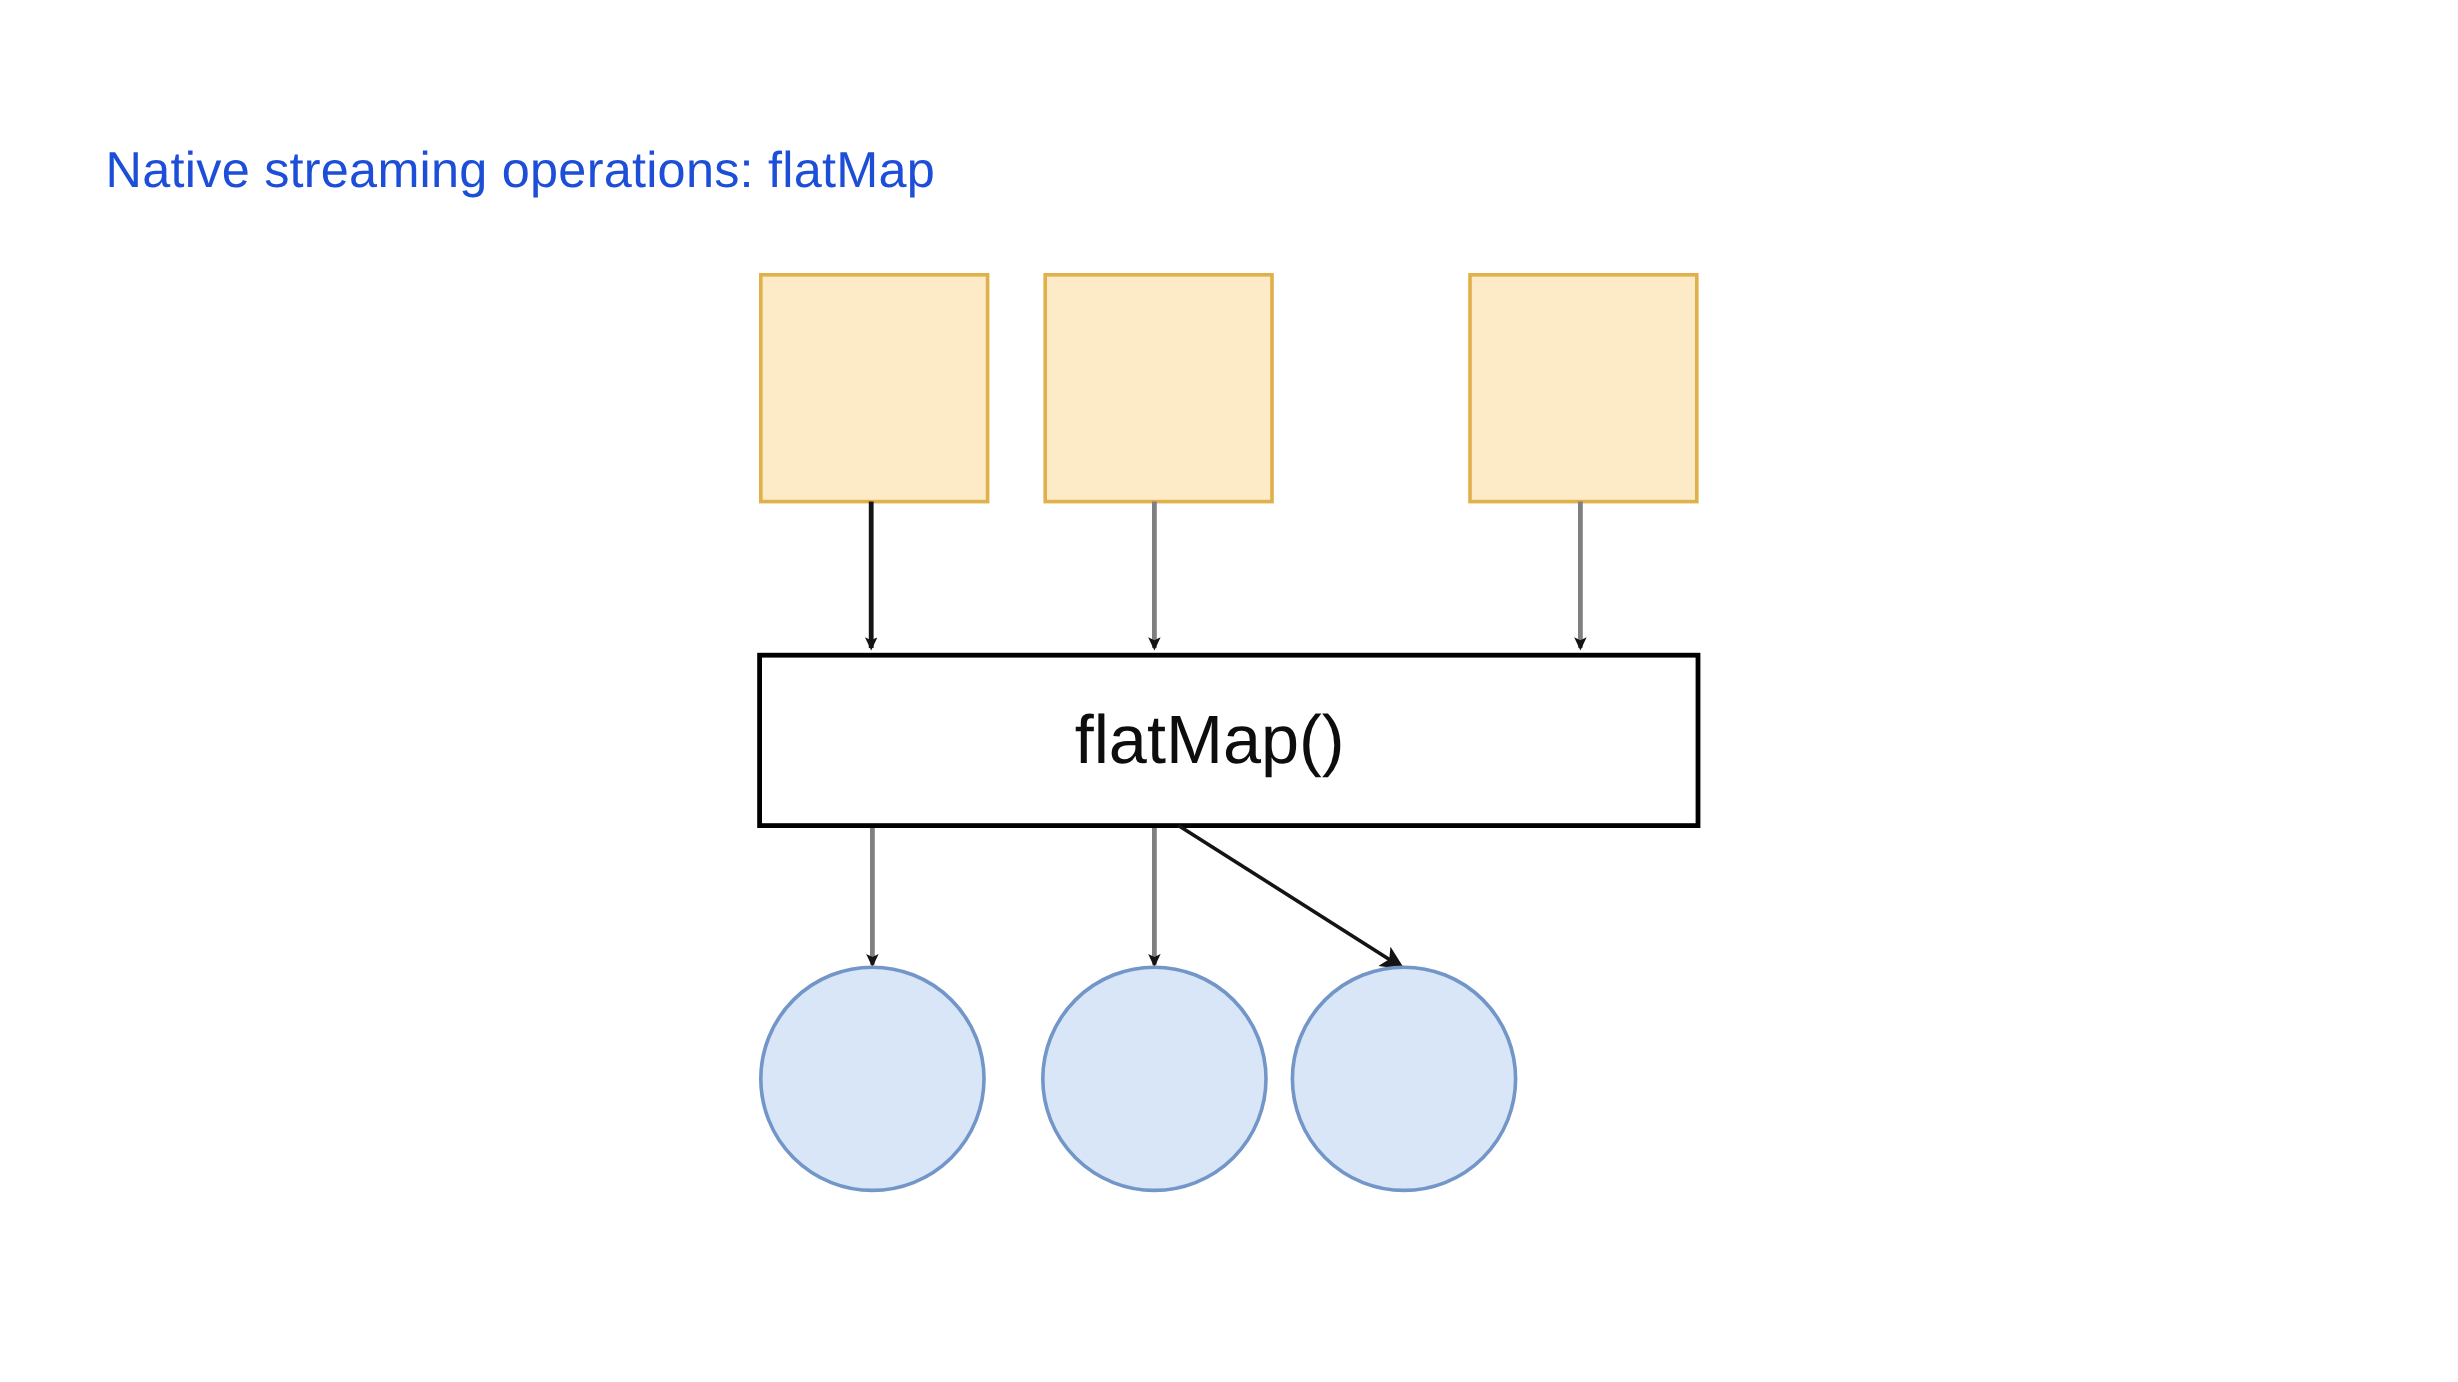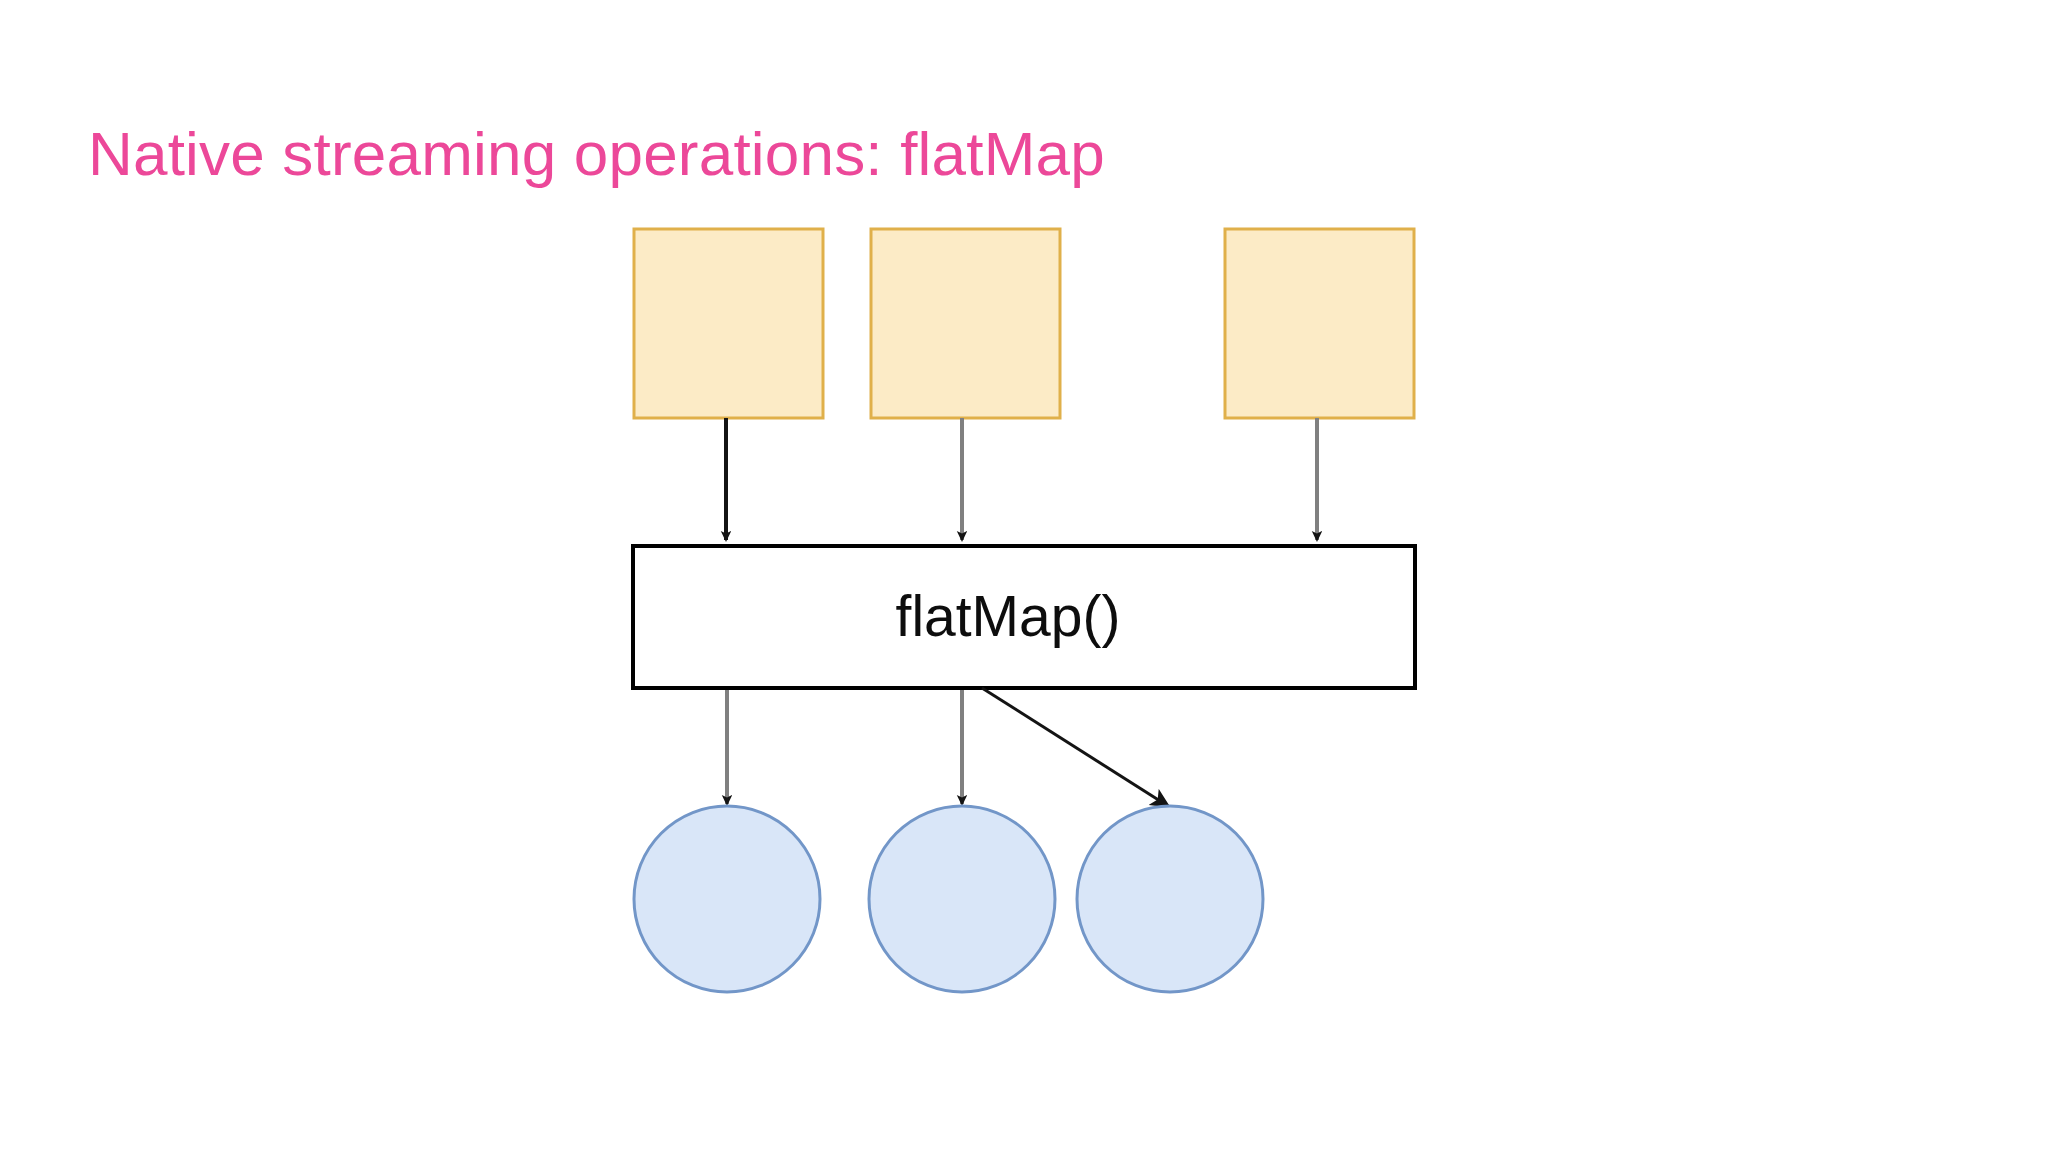--- a/index.html
+++ b/index.html
@@ -16,24 +16,24 @@
     width: 2048px;
     height: 1152px;
     background: #ffffff;
     overflow: hidden;
   }
   #slide-title {
     position: absolute;
     left: 88px;
     top: 118px;
     font-family: "Liberation Sans", sans-serif;
-    font-size: 62px;
+    font-size: 42px;
     font-weight: 400;
     line-height: 1.15;
-    color: #ec4899;
+    color: #1d4ed8;
     white-space: nowrap;
     letter-spacing: 0.2px;
   }
   #diagram {
     position: absolute;
     left: 0;
     top: 0;
     width: 2048px;
     height: 1152px;
   }

